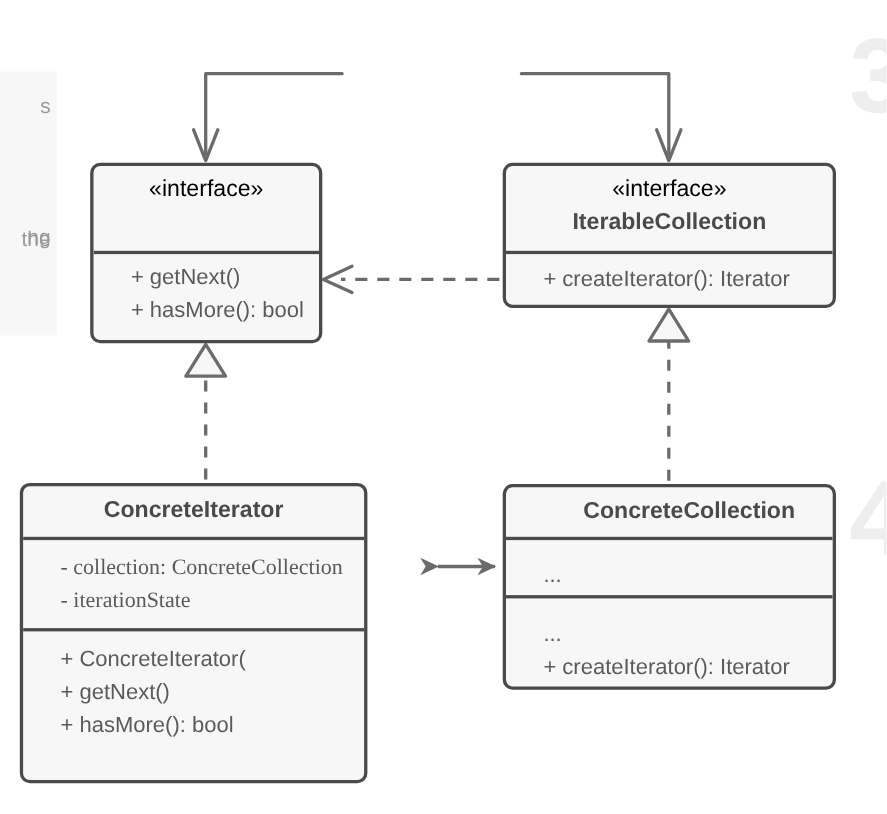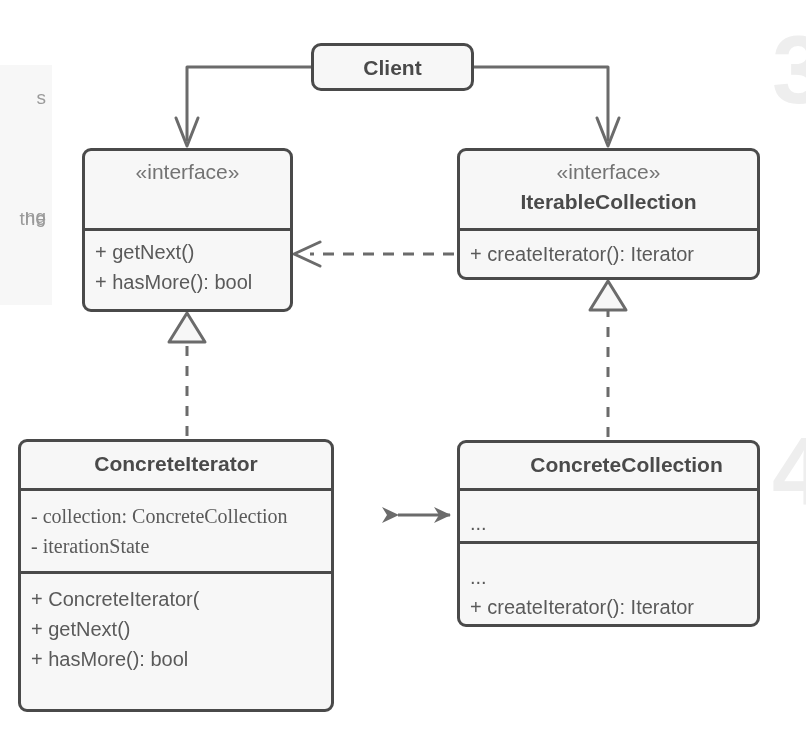--- a/index.html
+++ b/index.html
@@ -53,29 +53,30 @@
     border: 3px solid #4a4a4a;
     border-radius: 9px;
     overflow: hidden;
   }
   .uml-section {
     box-sizing: border-box;
     position: relative;
   }
   .uml-section + .uml-section {
     border-top: 3px solid #4a4a4a;
+    padding-left: 24px;
   }
   .uml-head {
     text-align: center;
     color: #4a4a4a;
   }
   .stereotype {
     display: block;
     font-size: 21px;
-    color: #737373;
+    color: #000000;
     font-weight: normal;
     line-height: 30px;
   }
   .classname {
     display: block;
     font-size: 21px;
     font-weight: bold;
     color: #4a4a4a;
     line-height: 30px;
   }
@@ -148,25 +149,20 @@
     <g>
       <line x1="608" y1="437" x2="608" y2="308" stroke="#6b6b6b" stroke-width="3" stroke-dasharray="10 10" stroke-linecap="butt"></line>
       <path d="M608,281 L626,310 L590,310 Z" fill="#f7f7f7" stroke="#6b6b6b" stroke-width="3" stroke-linejoin="round"></path>
     </g>
 
     <g>
       <line x1="398" y1="515" x2="450" y2="515" stroke="#6b6b6b" stroke-width="3" marker-start="url(#solidArrow)" marker-end="url(#solidArrow)"></line>
     </g>
   </svg>
 
-  <div class="uml-box" style="left:311px; top:43px; width:163px; height:48px; border-radius:10px;">
-    <div class="uml-section uml-head" style="padding:7px 8px 0 8px;">
-      <span class="classname">Client</span>
-    </div>
-  </div>
 
   <div class="uml-box" style="left:82px; top:148px; width:211px; height:164px;">
     <div class="uml-section uml-head" style="height:77px; padding-top:6px;">
       <span class="stereotype">«interface»</span>
     </div>
     <div class="uml-section" style="padding-top:6px;">
       <span class="member">+ getNext()</span>
       <span class="member">+ hasMore(): bool</span>
     </div>
   </div>

